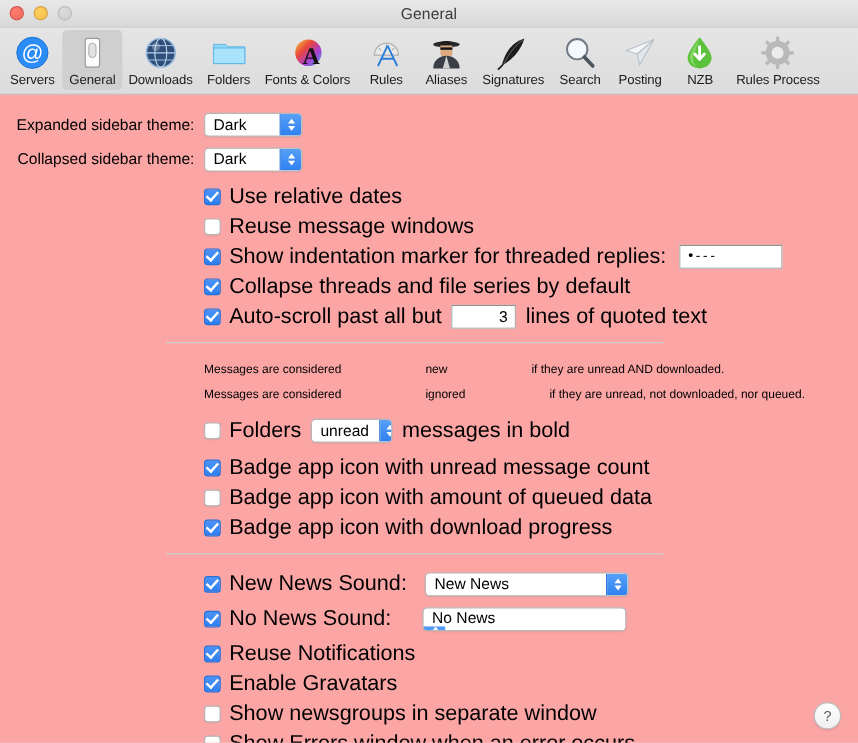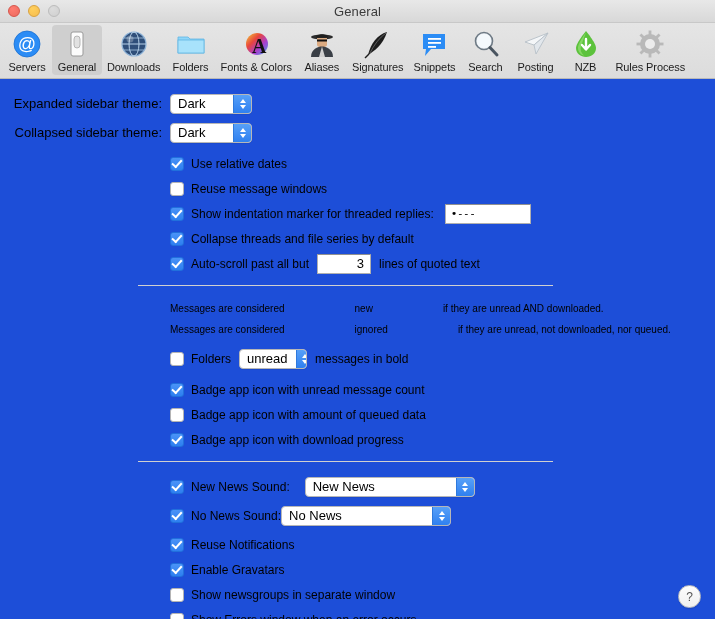--- a/index.html
+++ b/index.html
@@ -84,21 +84,21 @@
     color: #1c1c1c;
     margin-top: 1px;
     white-space: nowrap;
     letter-spacing: -.1px;
   }
 
   
   .content {
     position: relative;
     height: calc(619px - 22px - 56px);
-    background: #1d4ed8;
+    background: #fca5a5;
     box-sizing: border-box;
     padding: 12px 0 0 0;
   }
   .row {
     display: flex;
     align-items: center;
     height: 25px;
     padding-left: 170px;
     box-sizing: border-box;
   }
@@ -137,21 +137,21 @@
   }
   .cb.on::after {
     content: "";
     width: 4px;
     height: 8px;
     border: solid #fff;
     border-width: 0 2px 2px 0;
     transform: rotate(42deg) translate(-1px, -1px);
   }
   .cb-text {
-    font-size: 12px;
+    font-size: 18px;
     white-space: nowrap;
   }
 
   
   .popup {
     display: inline-flex;
     align-items: stretch;
     height: 20px;
     background: #fff;
     border: 1px solid #b7b7b7;
@@ -326,20 +326,32 @@
             <stop offset="100%" stop-color="#3fa3e8"></stop>
           </linearGradient>
         </defs>
         <circle cx="16" cy="15" r="11" fill="url(#wheel)"></circle>
         <text x="11" y="24" font-size="20" fill="#111" font-family="Liberation Serif, serif" font-weight="bold">A</text>
       </svg>
     </div>
     <div class="tb-label">Fonts &amp; Colors</div>
   </div>
 
+  <div class="tb-item">
+    <div class="tb-ico">
+      <svg width="30" height="30" viewBox="0 0 30 30">
+        <path d="M5 17 A10 10 0 0 1 25 17 Z" fill="#eaeaea" stroke="#b0b0b0" stroke-width="1"></path>
+        <line x1="9" y1="11" x2="10" y2="13" stroke="#999" stroke-width="0.8"></line>
+        <line x1="15" y1="8" x2="15" y2="10.5" stroke="#999" stroke-width="0.8"></line>
+        <line x1="21" y1="11" x2="20" y2="13" stroke="#999" stroke-width="0.8"></line>
+        <path d="M16 9 L24 26 M16 9 L8 26 M11.5 20 L20.5 20" stroke="#2b7fd6" stroke-width="1.6" fill="none"></path>
+      </svg>
+    </div>
+    <div class="tb-label">Rules</div>
+  </div>
 
   <div class="tb-item">
     <div class="tb-ico">
       <svg width="30" height="30" viewBox="0 0 30 30">
         <ellipse cx="15" cy="8" rx="11" ry="2.6" fill="#2b2b2b"></ellipse>
         <path d="M9 8.5 C9 4 21 4 21 8.5 Z" fill="#1e1e1e"></path>
         <path d="M10 9 L10 16 C10 19 20 19 20 16 L20 9 Z" fill="#dcab82"></path>
         <path d="M4 28 C4 20 11 17.5 15 17.5 C19 17.5 26 20 26 28 Z" fill="#3a3f46"></path>
         <path d="M15 17.5 L12 28 L18 28 Z" fill="#cfcfcf"></path>
         <rect x="10" y="10.5" width="10" height="2" fill="#111"></rect>
@@ -352,31 +364,20 @@
     <div class="tb-ico">
       <svg width="30" height="30" viewBox="0 0 30 30">
         <path d="M24 3 C14 6 8 14 5 26 C11 22 20 16 24 3 Z" fill="#1d1d1d"></path>
         <path d="M23 4 C16 9 11 16 7 24" stroke="#777" stroke-width="0.7" fill="none"></path>
         <path d="M6 25 L2 29" stroke="#1d1d1d" stroke-width="1.4"></path>
       </svg>
     </div>
     <div class="tb-label">Signatures</div>
   </div>
 
-  <div class="tb-item">
-    <div class="tb-ico">
-      <svg width="30" height="30" viewBox="0 0 30 30">
-        <path d="M4 5 L26 5 L26 20 L12 20 L6 27 L7 20 L4 20 Z" fill="#2b8cf5"></path>
-        <rect x="9" y="9" width="13" height="1.8" fill="#fff"></rect>
-        <rect x="9" y="13" width="13" height="1.8" fill="#fff"></rect>
-        <rect x="9" y="17" width="8" height="1.8" fill="#fff"></rect>
-      </svg>
-    </div>
-    <div class="tb-label">Snippets</div>
-  </div>
 
   <div class="tb-item">
     <div class="tb-ico">
       <svg width="30" height="30" viewBox="0 0 30 30">
         <circle cx="13" cy="12" r="8.5" fill="#eef3f7" stroke="#6e7a85" stroke-width="1.6"></circle>
         <circle cx="13" cy="12" r="7" fill="#f7fbff" opacity="0.7"></circle>
         <line x1="19" y1="18.5" x2="26" y2="26" stroke="#4a5560" stroke-width="3" stroke-linecap="round"></line>
       </svg>
     </div>
     <div class="tb-label">Search</div>
@@ -549,21 +550,21 @@
           <span class="chev dn"></span>
       </span>
     </span>
   </div>
 
   <div class="spacer-4"></div>
 
   <div class="row">
     <span class="cb on"></span>
     <span class="cb-text">No News Sound:</span>
-    <span class="popup" style="width:170px;">
+    <span class="popup" style="width:170px;margin-left:26px;flex-direction:column;">
       <span class="pv">No News</span>
       <span class="parrow">
         <span class="chev up"></span>
           <span class="chev dn"></span>
       </span>
     </span>
   </div>
 
   <div class="spacer-4"></div>
 

